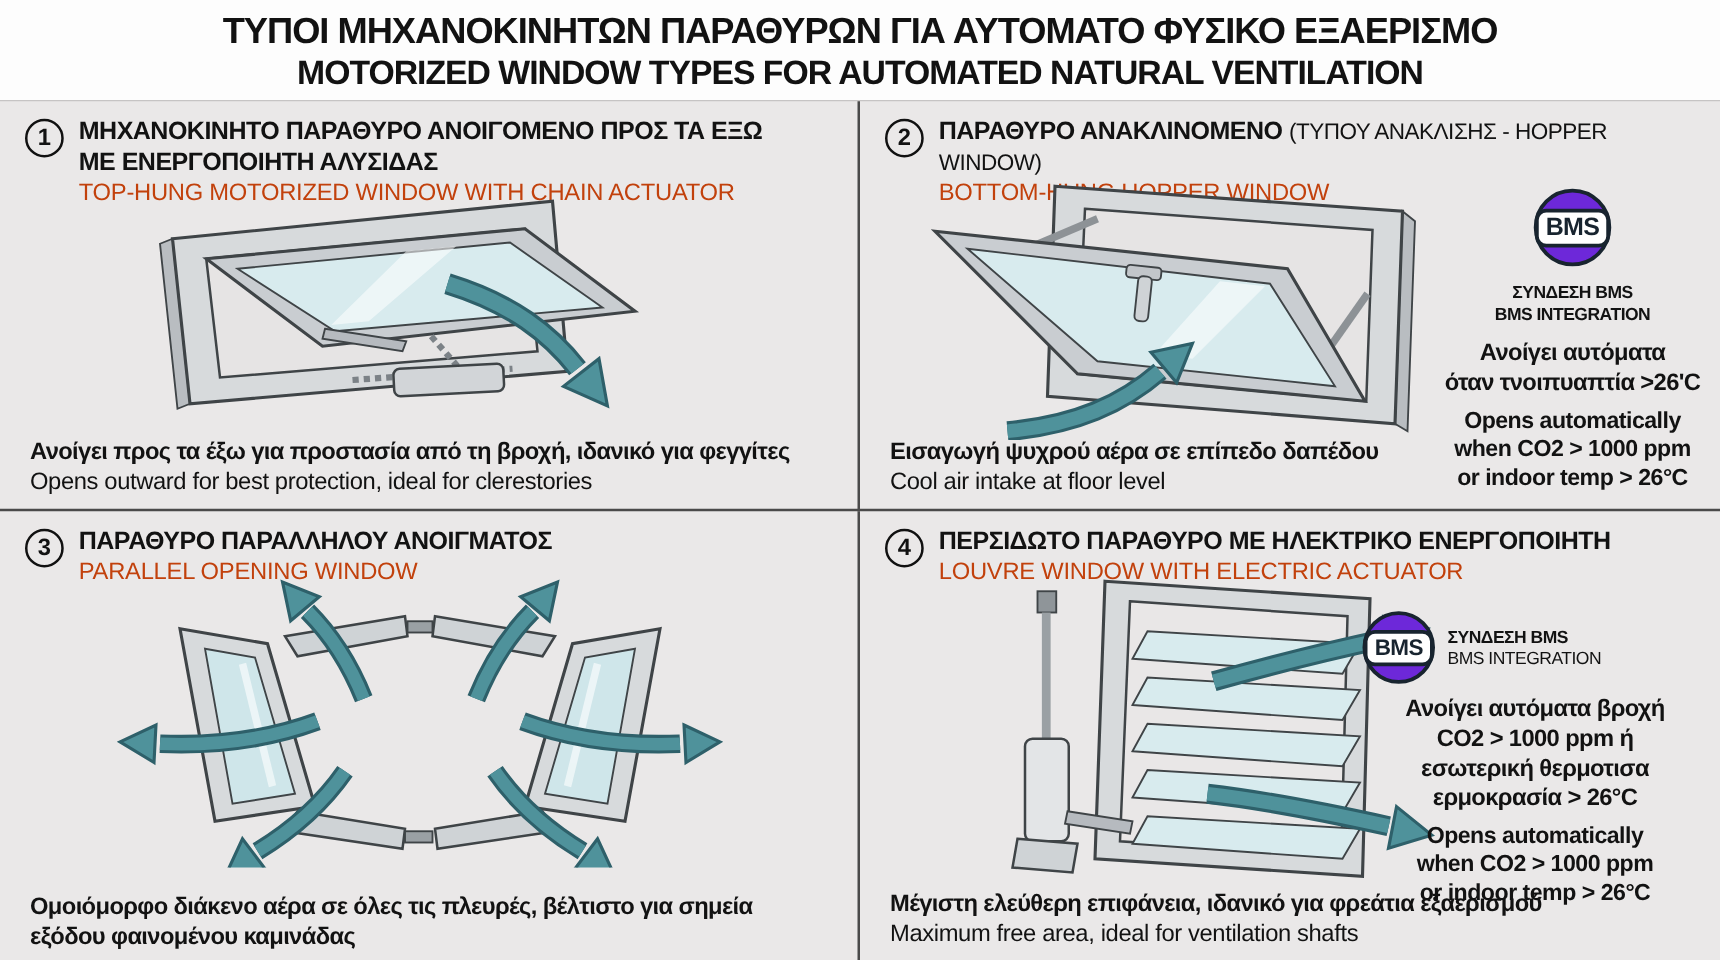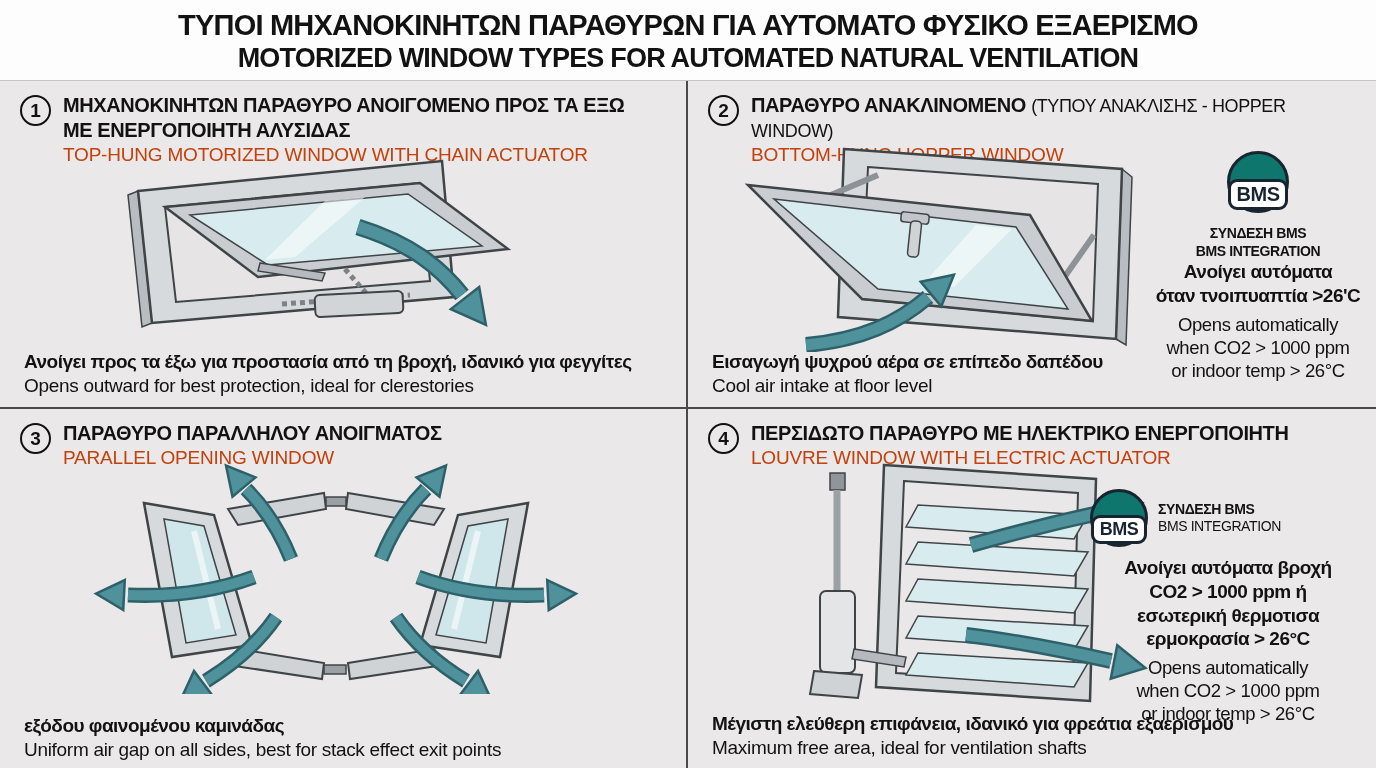--- a/index.html
+++ b/index.html
@@ -44,32 +44,32 @@
   .qcap { position:absolute; left:24px; white-space:nowrap; }
   .q1 .qcap { bottom:8px; }
   .q2 .qcap { bottom:8px; }
   .q3 .qcap { bottom:6px; }
   .q4 .qcap { bottom:8px; }
   .cap-el { font-size:19px; font-weight:700; letter-spacing:-0.5px; line-height:1.3; }
   .cap-en { font-size:19px; font-weight:400; letter-spacing:-0.3px; line-height:1.3; }
 
   .bms-badge {
     width:62px; height:62px; border-radius:50%;
-    background:#0f766e; border:3px solid #18242f;
-    display:flex; align-items:flex-end; justify-content:center; flex:none;
+    background:#6d28d9; border:3px solid #18242f;
+    display:flex; align-items:center; justify-content:center; flex:none;
   }
   .bms-badge-inner {
     background:#ffffff; border:3px solid #18242f; border-radius:9px;
     padding:1px 6px; font-size:20px; font-weight:700; color:#18242f; letter-spacing:-0.5px;
   }
   .q2 .bms { position:absolute; left:458px; top:70px; width:224px; text-align:center; }
   .q2 .bms .bms-badge { margin:0 auto 12px auto; }
   .bms-title { font-size:14px; font-weight:700; letter-spacing:-0.4px; line-height:1.25; }
-  .bms-desc-el { font-size:19px; font-weight:700; letter-spacing:-0.5px; line-height:1.25; }
-  .bms-desc-en { margin-top:5px; font-size:18.5px; font-weight:400; letter-spacing:-0.4px; line-height:1.25; }
+  .bms-desc-el { margin-top:11px; font-size:19px; font-weight:700; letter-spacing:-0.5px; line-height:1.25; }
+  .bms-desc-en { margin-top:5px; font-size:18.5px; font-weight:700; letter-spacing:-0.4px; line-height:1.25; }
 
   .q4 .bms { position:absolute; left:396px; top:80px; width:288px; text-align:center; }
   .q4 .bms-row { display:flex; align-items:center; gap:10px; justify-content:flex-start; text-align:left; margin-left:6px; }
   .q4 .bms-row .bms-badge { width:58px; height:58px; }
   .q4 .bms-row .bms-badge-inner { font-size:18px; }
   .q4 .bms-desc-el { margin-top:9px; }
 </style>
 </head>
 <body>
 
@@ -78,21 +78,21 @@
   <div class="mt-en">MOTORIZED WINDOW TYPES FOR AUTOMATED NATURAL VENTILATION</div>
 </div>
 
 <div class="grid">
 
   <section class="quad q1">
     <div class="qhead">
       <div class="qnum">1</div>
       <div>
         <div class="qt-el">
-          <span>ΜΗΧΑΝΟΚΙΝΗΤΩΝ ΠΑΡΑΘΥΡΟ ΑΝΟΙΓΟΜΕΝΟ ΠΡΟΣ ΤΑ ΕΞΩ</span><br>
+          <span>ΜΗΧΑΝΟΚΙΝΗΤΟ ΠΑΡΑΘΥΡΟ ΑΝΟΙΓΟΜΕΝΟ ΠΡΟΣ ΤΑ ΕΞΩ</span><br>
           <span>ΜΕ ΕΝΕΡΓΟΠΟΙΗΤΗ ΑΛΥΣΙΔΑΣ</span>
         </div>
         <div class="qt-en">TOP-HUNG MOTORIZED WINDOW WITH CHAIN ACTUATOR</div>
       </div>
     </div>
     <div class="qart">
       <svg width="470" height="200" viewBox="0 0 470 200">
         <g>
           <polygon points="18,50 28,46 42,178 32,182" fill="#b9bdc1" stroke="#3f4447" stroke-width="1.5"></polygon>
           <polygon points="28,46 332,16 344,152 42,178" fill="#d7dadc" stroke="#3f4447" stroke-width="2.5"></polygon>
@@ -223,24 +223,23 @@
           <path d="M190,158 C172,184 148,205 120,222" fill="none" stroke="#4f929b" stroke-width="10"></path>
           <polygon points="0,-15 28,0 0,15" transform="translate(117,224) rotate(143)" fill="#4f929b" stroke="#2e606a" stroke-width="2.5"></polygon>
           <path d="M310,158 C328,184 352,205 380,222" fill="none" stroke="#2e606a" stroke-width="15"></path>
           <path d="M310,158 C328,184 352,205 380,222" fill="none" stroke="#4f929b" stroke-width="10"></path>
           <polygon points="0,-15 28,0 0,15" transform="translate(383,224) rotate(37)" fill="#4f929b" stroke="#2e606a" stroke-width="2.5"></polygon>
         </g>
       </svg>
     </div>
     <div class="qcap">
       <div class="cap-el">
-        <br>
+        <span>Ομοιόμορφο διάκενο αέρα σε όλες τις πλευρές, βέλτιστο για σημεία</span><br>
         <span>εξόδου φαινομένου καμινάδας</span>
       </div>
-      <div class="cap-en">Uniform air gap on all sides, best for stack effect exit points</div>
     </div>
   </section>
 
   <section class="quad q4">
     <div class="qhead">
       <div class="qnum">4</div>
       <div>
         <div class="qt-el">ΠΕΡΣΙΔΩΤΟ ΠΑΡΑΘΥΡΟ ΜΕ ΗΛΕΚΤΡΙΚΟ ΕΝΕΡΓΟΠΟΙΗΤΗ</div>
         <div class="qt-en">LOUVRE WINDOW WITH ELECTRIC ACTUATOR</div>
       </div>

